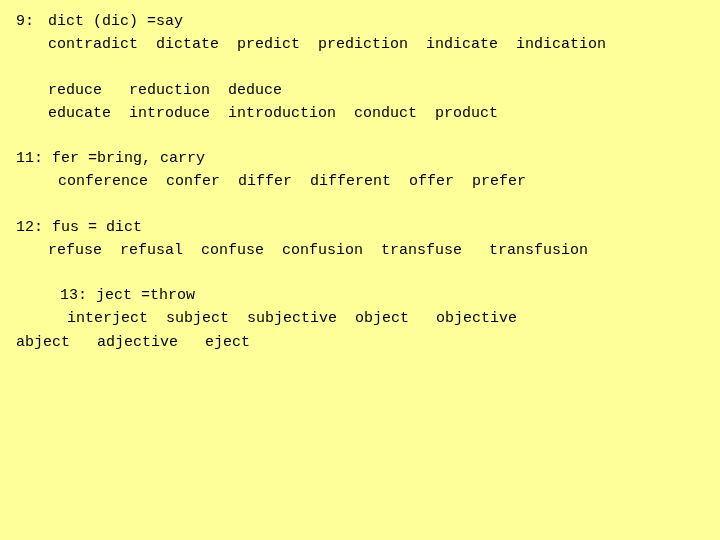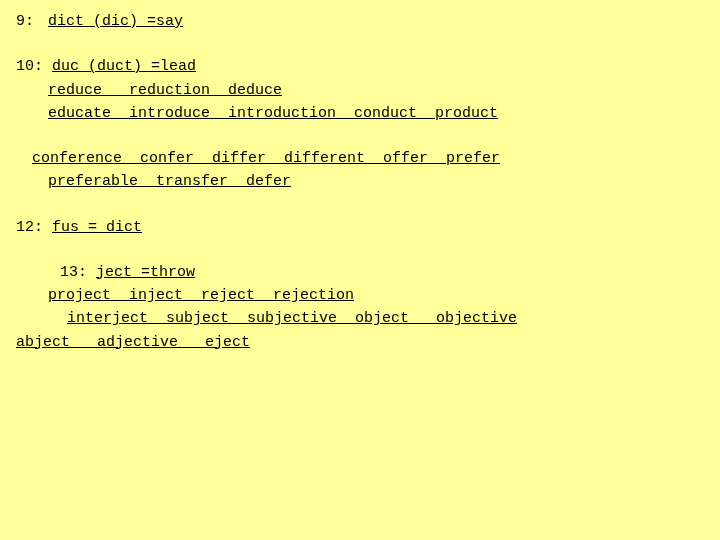--- a/index.html
+++ b/index.html
@@ -14,46 +14,45 @@
       background-color: #ffff99;
       font-family: 'Courier New', Courier, monospace;
       font-size: 15px;
       color: #000000;
       padding: 10px 16px;
       overflow: hidden;
     }
 
     .section {
       margin-bottom: 22px;
-      text-decoration: underline;
     }
 
     .line {
       line-height: 1.55;
       white-space: pre-wrap;
     }
   </style>
 </head>
 <body>
 
 <div id="main">
     <div class="section">
       <div class="line"><span style="display: inline-block; min-width: 32px;">9: </span><span>dict (dic) =say</span></div>
+      <div class="line" style="margin-left: 32px;">contradict  dictate  predict  prediction  indicate  indication</div>
     </div>
     <div class="section">
-      <div class="line"><span style="display: inline-block; min-width: 32px;">10: </span><span>duc (duct) =lead</span></div>
       <div class="line" style="margin-left: 32px;">reduce   reduction  deduce</div>
       <div class="line" style="margin-left: 32px;">educate  introduce  introduction  conduct  product</div>
     </div>
     <div class="section">
-      <div class="line" style="margin-left: 16px;">conference  confer  differ  different  offer  prefer</div>
-      <div class="line" style="margin-left: 32px;">preferable  transfer  defer</div>
+      <div class="line"><span style="display: inline-block; min-width: 32px;">11: </span><span>fer =bring, carry</span></div>
+      <div class="line" style="margin-left: 42px;">conference  confer  differ  different  offer  prefer</div>
     </div>
     <div class="section">
       <div class="line"><span style="display: inline-block; min-width: 32px; text-align: center;">12: </span><span>fus = dict</span></div>
+      <div class="line" style="margin-left: 32px;">refuse  refusal  confuse  confusion  transfuse   transfusion</div>
     </div>
     <div class="section">
       <div class="line"><span style="display: inline-block; min-width: 32px; margin-left: 44px;">13: </span><span>ject =throw</span></div>
-      <div class="line" style="margin-left: 32px;">project  inject  reject  rejection</div>
       <div class="line" style="margin-left: 51px;">interject  subject  subjective  object   objective</div>
       <div class="line" style="">abject   adjective   eject</div>
     </div>
   </div>
 
 </body></html>

